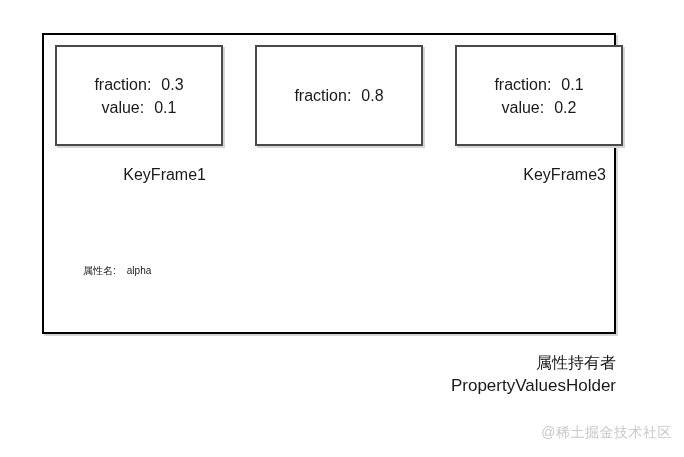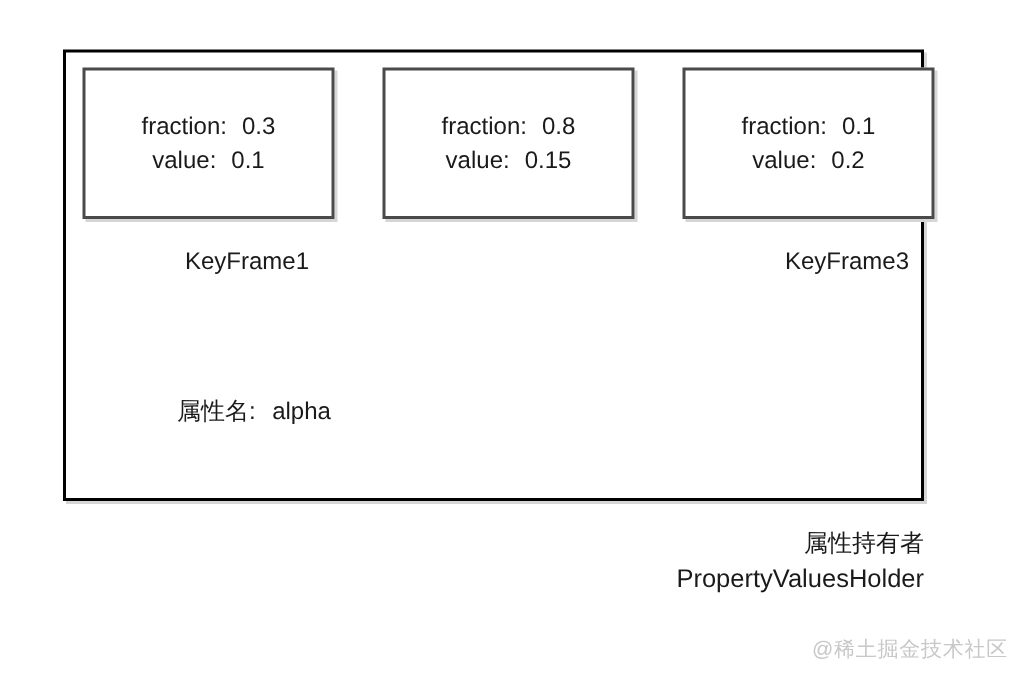--- a/index.html
+++ b/index.html
@@ -59,23 +59,22 @@
   .kf-name {
     margin-top: 20px;
     text-align: right;
     font-size: 16px;
     line-height: 17px;
   }
   .property-name {
     position: absolute;
     left: 39px;
     top: 229px;
-    font-size: 16px;
+    font-size: 10px;
     white-space: nowrap;
-    margin-left: 35px;
   }
   .property-name .val {
     margin-left: 11px;
   }
   .holder-caption {
     position: absolute;
     left: 42px;
     top: 351px;
     width: 574px;
     text-align: right;
@@ -107,21 +106,20 @@
     <div class="kf-card">
       <div class="kf-line"><span>fraction:</span><span class="val">0.3</span></div>
       <div class="kf-line"><span>value:</span><span class="val">0.1</span></div>
     </div>
     <div class="kf-name">KeyFrame1</div>
   </div>
 
   <div class="kf-col c2">
     <div class="kf-card">
       <div class="kf-line"><span>fraction:</span><span class="val">0.8</span></div>
-      <div class="kf-line"><span>value:</span><span class="val">0.15</span></div>
     </div>
   </div>
 
   <div class="kf-col c3">
     <div class="kf-card">
       <div class="kf-line"><span>fraction:</span><span class="val">0.1</span></div>
       <div class="kf-line"><span>value:</span><span class="val">0.2</span></div>
     </div>
     <div class="kf-name">KeyFrame3</div>
   </div>

